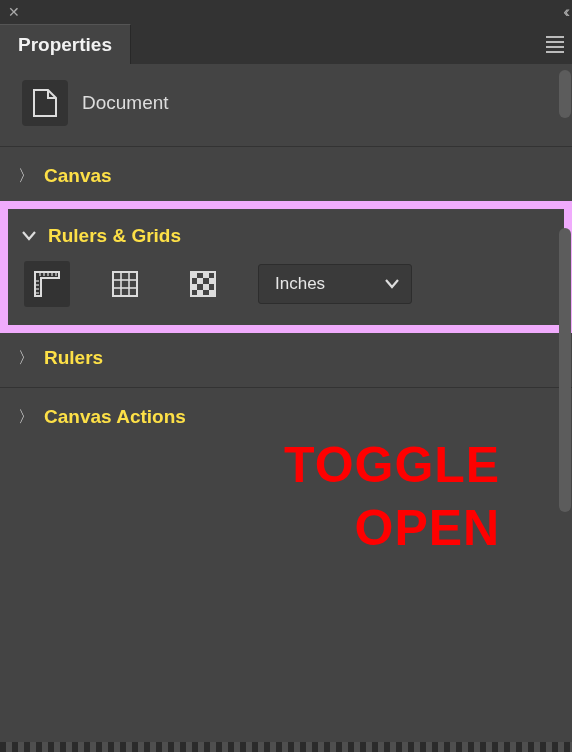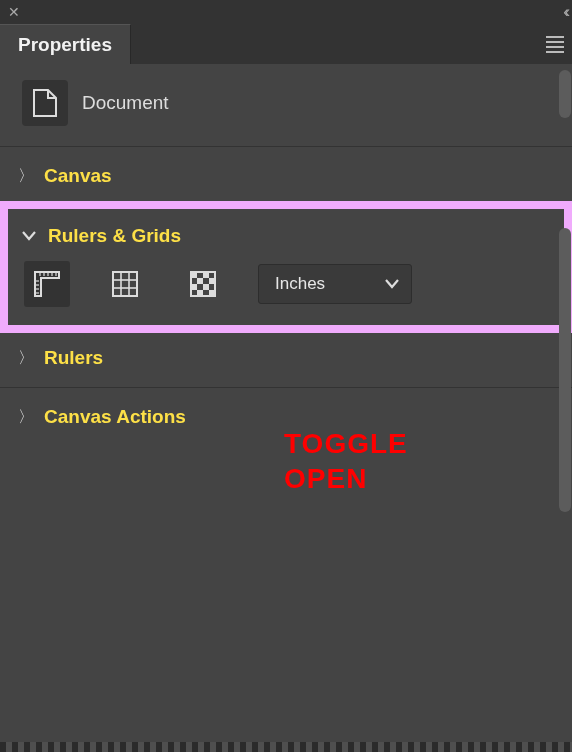--- a/index.html
+++ b/index.html
@@ -177,27 +177,28 @@
     position: absolute;
     top: 158px;
     width: 12px;
     height: 284px;
     background: #5c5c5c;
     border-radius: 6px;
   }
   .annotation {
     position: absolute;
     left: 284px;
-    top: 362px;
+    top: 370px;
     color: #ff0000;
     font-weight: 700;
-    font-size: 28px;
+    font-size: 50px;
     line-height: 1.25;
     letter-spacing: 1px;
     pointer-events: none;
+    text-align: right;
   }
   .bottom-dashed {
     position: absolute;
     left: 0;
     bottom: 0;
     width: 100%;
     height: 10px;
     background-image: linear-gradient(90deg, #2b2b2b 0 6px, #4f4f4f 6px 12px);
     background-size: 12px 100%;
   }

